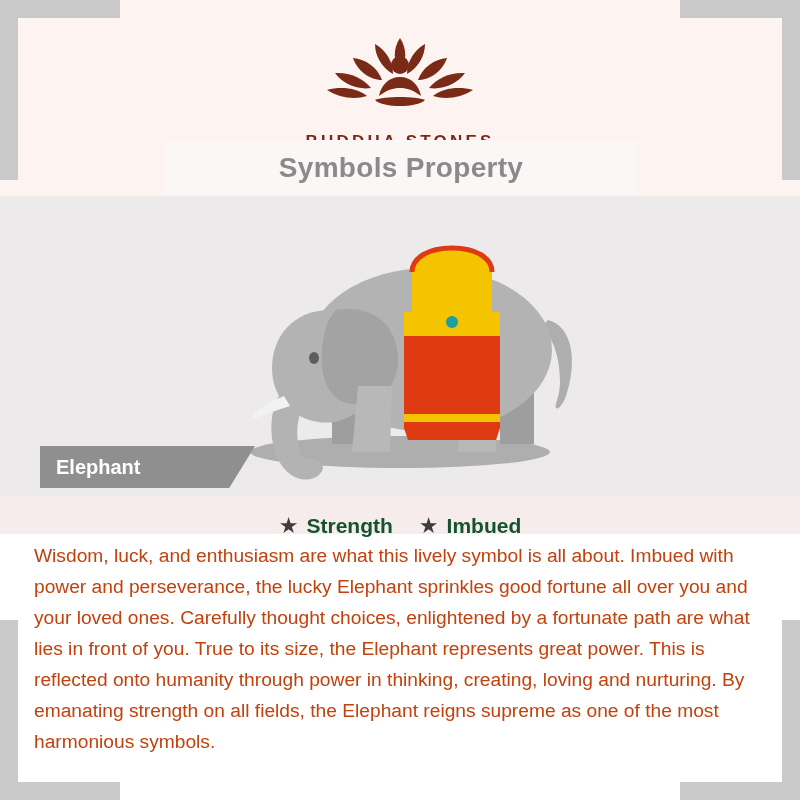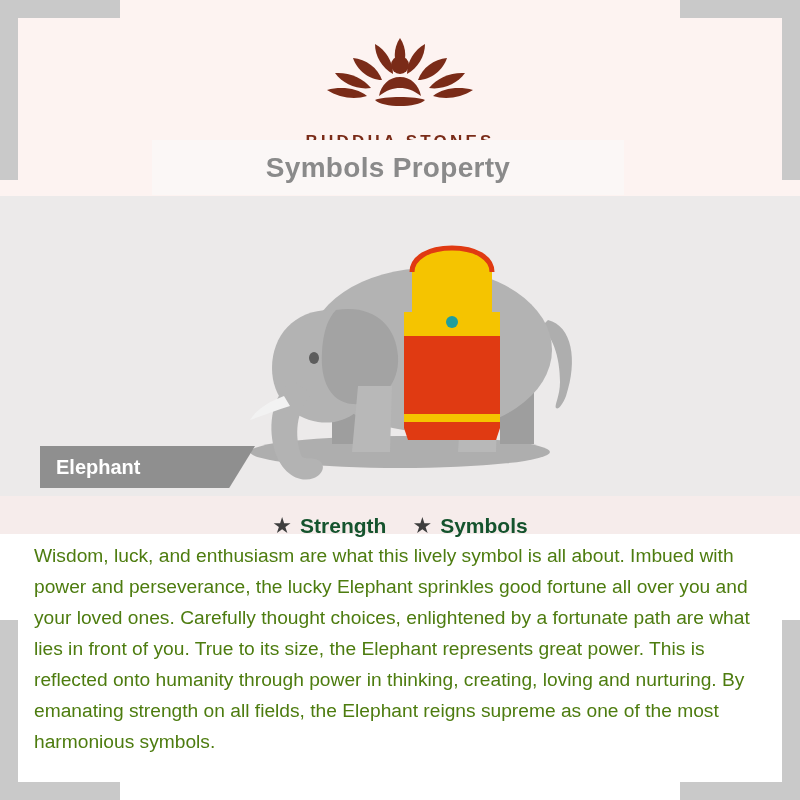--- a/index.html
+++ b/index.html
@@ -52,21 +52,21 @@
   }
   .logo-mark { width: 190px; height: 100px; }
   .logo-text {
     margin-top: 14px;
     font-size: 17px; font-weight: bold; letter-spacing: 3.2px;
     color: #7a2b18;
   }
 
   
   .title-band {
-    position: absolute; left: 152px; top: 140px; width: 472px; height: 55px;
+    position: absolute; left: 165px; top: 140px; width: 472px; height: 55px;
     background: #fbf7f6;
     display: flex; align-items: center; justify-content: center;
   }
   .title-text {
     font-size: 28px; font-weight: bold; color: #8a8a8a;
     letter-spacing: 0.3px;
   }
 
   
   .illus {
@@ -91,21 +91,21 @@
     position: absolute; left: 0; top: 514px; width: 800px;
     display: flex; align-items: center; justify-content: center; gap: 26px;
   }
   .attr { display: flex; align-items: center; gap: 8px; }
   .star { color: #3d3d3d; font-size: 22px; line-height: 1; }
   .attr-label { font-size: 21px; font-weight: bold; color: #14532d; }
 
   
   .body-text {
     position: absolute; left: 34px; top: 540px; width: 742px;
-    font-size: 19.2px; line-height: 31px; color: #4d7c0f;
+    font-size: 19.2px; line-height: 31px; color: #c2410c;
     font-weight: normal;
     text-align: left;
   }
 </style>
 </head>
 <body>
 
 <div class="page">
 
   <div class="top-band"></div>
@@ -187,19 +187,19 @@
     <span class="tag-text">Elephant</span>
   </div>
 
   <div class="attrs">
     <div class="attr">
       <span class="star">★</span>
       <span class="attr-label">Strength</span>
     </div>
     <div class="attr">
       <span class="star">★</span>
-      <span class="attr-label">Symbols</span>
+      <span class="attr-label">Imbued</span>
     </div>
   </div>
 
   <p class="body-text">Wisdom, luck, and enthusiasm are what this lively symbol is all about. Imbued with power and perseverance, the lucky Elephant sprinkles good fortune all over you and your loved ones. Carefully thought choices, enlightened by a fortunate path are what lies in front of you. True to its size, the Elephant represents great power. This is reflected onto humanity through power in thinking, creating, loving and nurturing. By emanating strength on all fields, the Elephant reigns supreme as one of the most harmonious symbols.</p>
 
 </div>
 
 </body></html>

